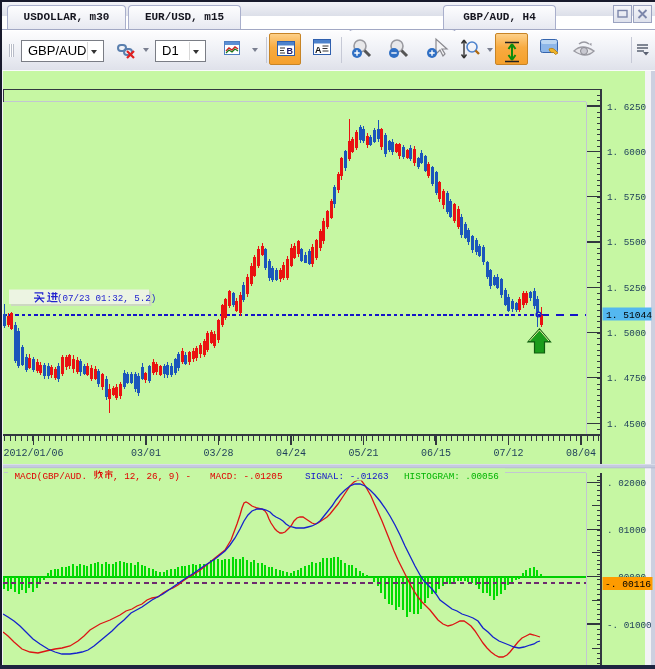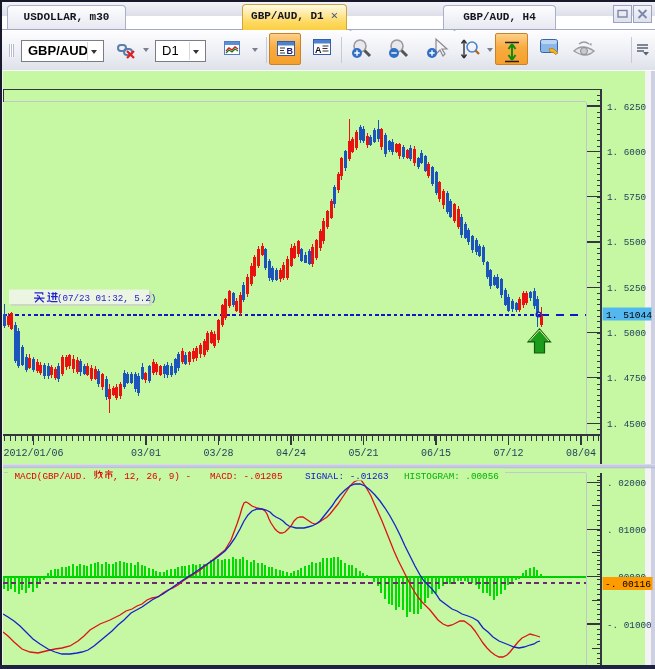--- a/index.html
+++ b/index.html
@@ -27,36 +27,36 @@
 .wbtn{position:absolute;top:5px;width:19px;height:18px;background:linear-gradient(#f4f5f9,#dee1ec);
 border:1px solid #9aa2c0;box-sizing:border-box;color:#757e9e;font-size:12px;font-weight:bold;
 text-align:center;line-height:16px;}
 svg text{font-family:"Liberation Mono",monospace;font-size:9.3px;fill:#1d3d5a;}
 .dt{font-size:10px;}
 </style></head>
 <body>
 <div id="win">
  <div class="abs" id="tabbar">
    <div class="tab" style="left:7px;width:119px;">USDOLLAR, m30</div>
-   <div class="tab active" style="left:242px;width:105px;">GBP/AUD, D1<span style="color:#4d5878;margin-left:7px;font-size:12px;">✕</span></div>
+   <div class="tab" style="left:128px;width:113px;">EUR/USD, m15</div>
    <div class="tab" style="left:349px;width:107px;margin-top:24px;">AUD/USD, H8</div>
    <div class="tab" style="left:443px;width:113px;">GBP/AUD, H4</div>
    <div class="wbtn" style="left:613px;"><svg width="17" height="16">
           <rect x="4" y="4.5" width="9" height="6.5" fill="none" stroke="#7c86aa" stroke-width="1.4"></rect>
         </svg></div>
    <div class="wbtn" style="left:633px;"><svg width="17" height="16">
           <path d="M4.5 4 L12.5 12 M12.5 4 L4.5 12" stroke="#7c86aa" stroke-width="1.8"></path>
         </svg></div>
    <div class="bline"></div>
  </div>
  <div class="abs" id="toolbar">
    <div class="abs" style="left:9px;top:13px;width:5px;height:13px;
      background:repeating-linear-gradient(90deg,#b8bcc8 0,#b8bcc8 1px,#fff 1px,#fff 2px);"></div>
    <div class="combo" style="left:21px;top:9px;width:83px;height:22px;line-height:20px;">
-     <span style="margin-left:6px;font-weight:bold;">GBP/AUD</span>
+     <span style="margin-left:6px;">GBP/AUD</span>
      <div class="dd" style="right:6px;top:9px;"></div>
      <div class="abs" style="right:15px;top:1px;width:1px;height:18px;background:#d8d8d8;"></div>
    </div>
    <div class="abs" style="left:115px;top:9px;width:24px;height:22px;">
       <svg width="24" height="22">
         <rect x="3" y="5" width="8" height="6" rx="3" fill="none" stroke="#5a7fae" stroke-width="2"></rect>
         <rect x="9" y="9" width="8" height="6" rx="3" fill="none" stroke="#5a7fae" stroke-width="2"></rect>
         <path d="M12 11 L19 18 M19 11 L12 18" stroke="#e02020" stroke-width="2.2"></path>
       </svg>
    </div>

